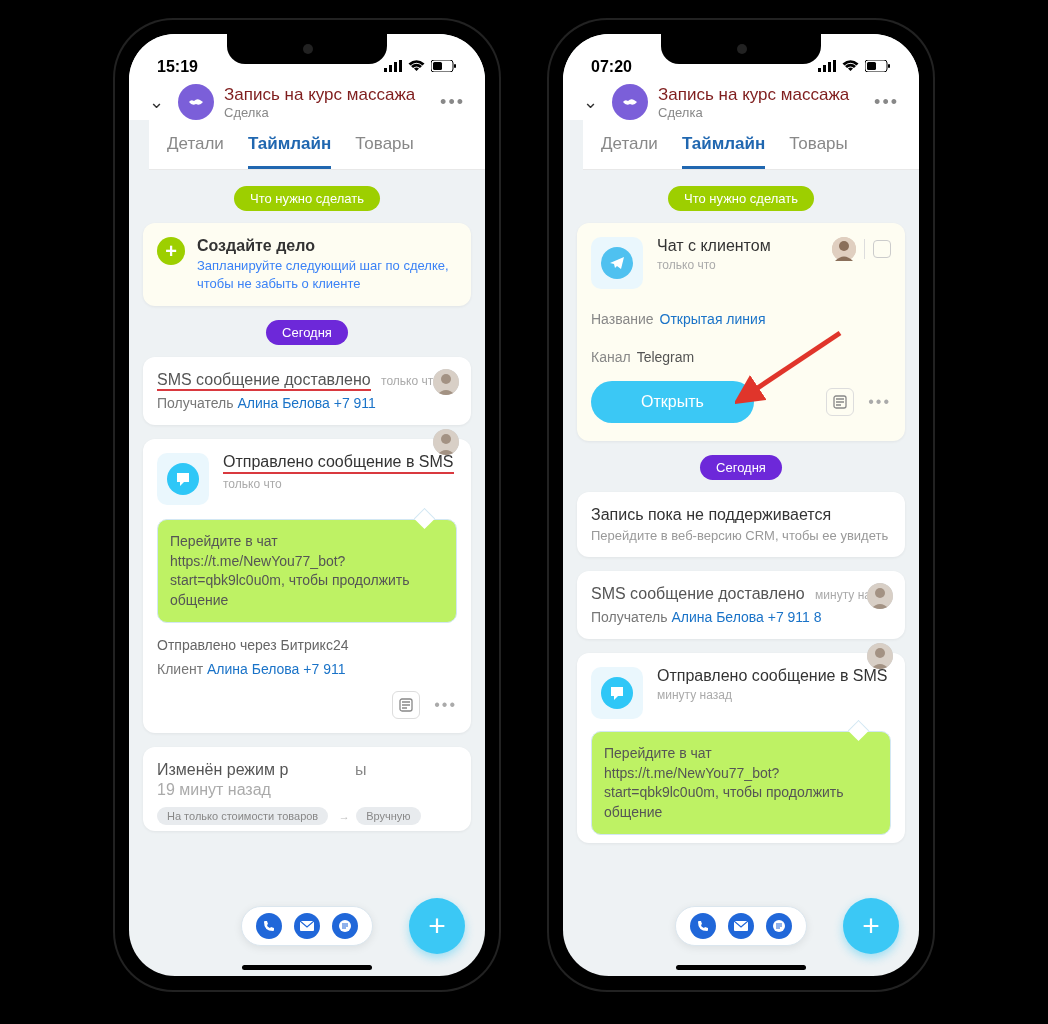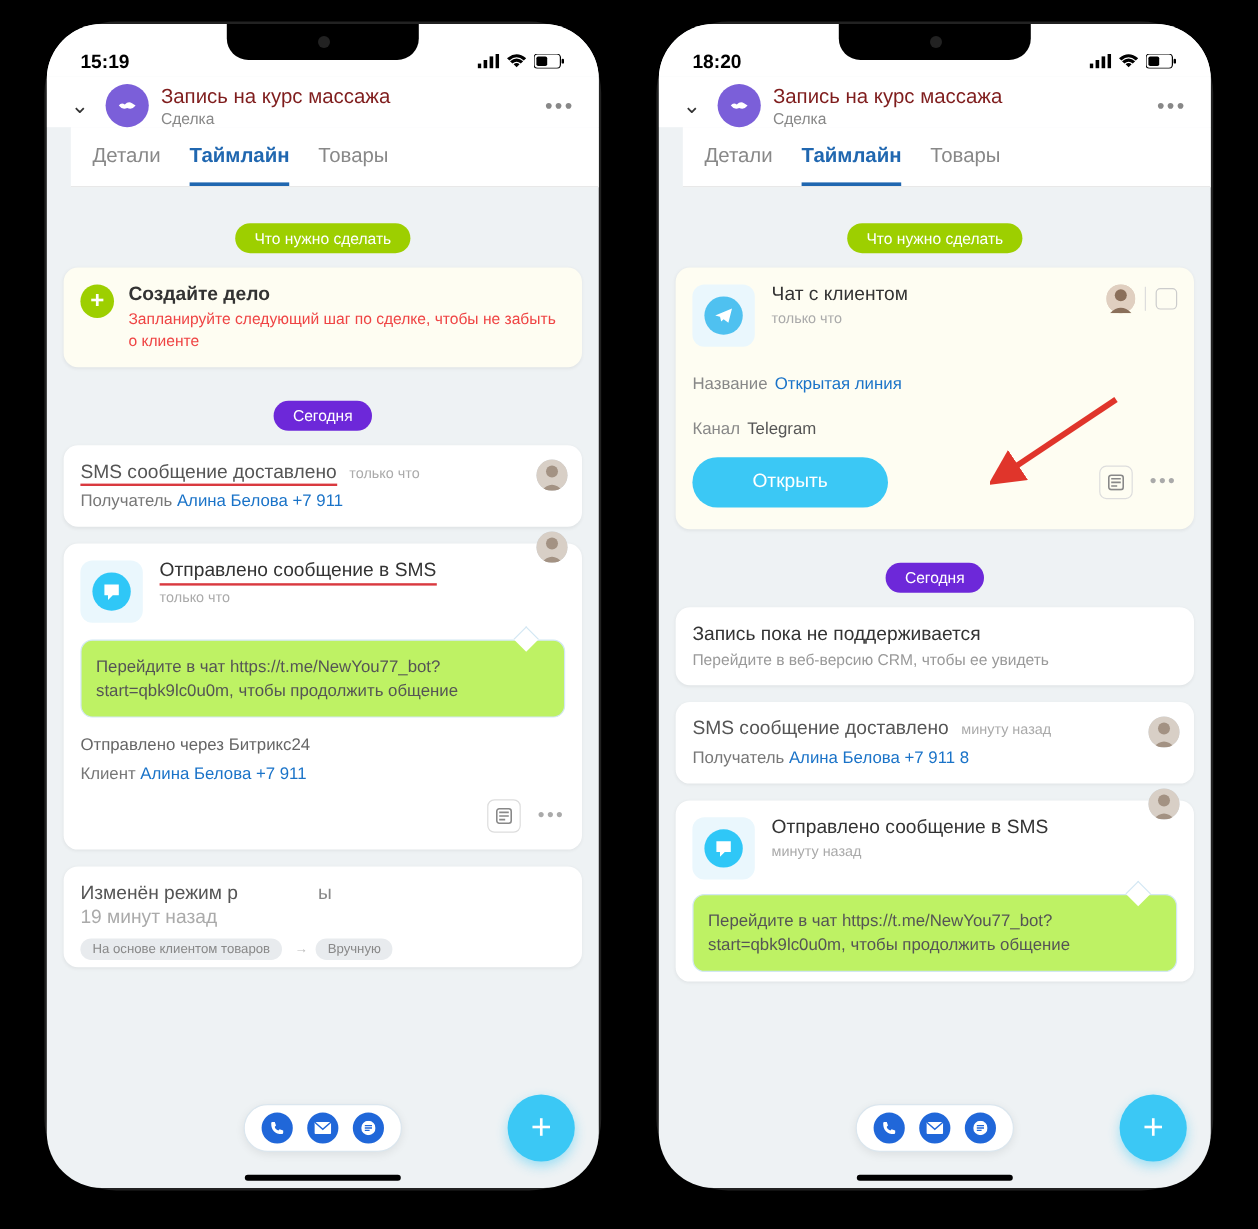--- a/index.html
+++ b/index.html
@@ -5,24 +5,25 @@
   * { box-sizing: border-box; margin: 0; padding: 0; }
   body {
     background: #000;
     font-family: -apple-system, 'Helvetica Neue', Arial, sans-serif;
     display: flex;
     justify-content: center;
     gap: 50px;
     padding: 20px 30px;
   }
   .phone {
-    width: 460px;
+    width: 384px;
     height: 970px;
     background: #000;
     border-radius: 58px;
+    padding: 14px;
     position: relative;
     box-shadow: 0 0 0 2px #222;
   }
   .screen {
     width: 100%;
     height: 100%;
     background: #eef2f4;
     border-radius: 46px;
     overflow: hidden;
     position: relative;
@@ -79,21 +80,20 @@
   }
   .tab { color: #888; padding-bottom: 12px; }
   .tab.active { color: #2067b0; font-weight: 600; border-bottom: 3px solid #2067b0; }
   .content { padding: 12px 14px; overflow: hidden; }
   .pill {
     display: inline-block;
     padding: 5px 16px;
     border-radius: 16px;
     font-size: 13px; font-weight: 500;
     color: #fff;
-    margin-top: 14px;
   }
   .pill-green { background: #9dcf00; }
   .pill-blue { background: #6d28d9; }
   .pill-row { text-align: center; margin: 4px 0 12px; }
   .card {
     background: #fff;
     border-radius: 12px;
     padding: 14px;
     margin-bottom: 14px;
     box-shadow: 0 1px 3px rgba(0,0,0,0.06);
@@ -101,21 +101,21 @@
   }
   .card.yellow { background: #fefdf2; }
   .create-row { display:flex; gap:12px; align-items:flex-start; }
   .plus-icon {
     width: 28px; height: 28px; flex: 0 0 28px;
     background: #9dcf00; border-radius: 50%;
     color:#fff; display:flex;align-items:center;justify-content:center;
     font-size:20px; font-weight:600; line-height:1;
   }
   .create-title { font-size: 16px; font-weight: 600; color:#333; margin-bottom:2px;}
-  .create-sub { font-size: 13px; color: #ef4444; line-height:1.35; }
+  .create-sub { font-size: 13px; color: #3b82f6; line-height:1.35; }
   .sms-title { font-size: 16px; color:#555; }
   .sms-title.underline { border-bottom: 2px solid #d9393f; padding-bottom:1px; display:inline; }
   .time-mini { font-size: 12px; color:#aaa; margin-left:6px;}
   .recipient { font-size: 14px; color:#777; margin-top:6px;}
   .recipient .link { color: #1a73c8; }
   .avatar { width:26px; height:26px; border-radius:50%; background:#ccc; position:absolute; top:12px; right:12px; overflow:hidden; }
   .avatar svg { width:100%; height:100%; }
   .msg-head { display:flex; gap:14px; align-items:flex-start; }
   .chat-icon {
     width:52px; height:52px; flex:0 0 52px;
@@ -309,21 +309,21 @@
               </svg>
           </div>
           <div class="dots">•••</div>
         </div>
       </div>
 
       <div class="card" style="padding-bottom:6px;">
         <div class="bottom-cut"><span>Изменён режим р</span>&nbsp;&nbsp;&nbsp;&nbsp;&nbsp;&nbsp;&nbsp;&nbsp;&nbsp;&nbsp;&nbsp;&nbsp;&nbsp;&nbsp;&nbsp;<span style="color:#888;">ы</span></div>
         <div class="bottom-cut-sub">19 минут назад</div>
         <div>
-          <span class="grey-pill">На основе клиентом товаров</span>
+          <span class="grey-pill">На только стоимости товаров</span>
           <span class="arrow-sep">→</span>
           <span class="grey-pill">Вручную</span>
         </div>
       </div>
     </div>
 
     <div class="comm-bar">
       <div class="ci">
           <svg width="12" height="12" viewBox="0 0 12 12">
             <path d="M2 1 Q1 1 1 2 Q1 11 10 11 Q11 11 11 10 L11 8 L8 7 L7 8 Q4 7 4 5 L5 4 L4 1 Z" fill="#fff"></path>
@@ -345,21 +345,21 @@
     <div class="fab">+</div>
     <div class="home-ind"></div>
   </div>
 </div>
 
 <div class="phone">
   <div class="screen">
     <div class="notch"></div>
 
     <div class="status-bar">
-      <span>18:20</span>
+      <span>07:20</span>
       <div class="status-icons">
         <span><svg width="18" height="12">
               <rect x="0" y="8" width="3" height="4" fill="#000"></rect>
               <rect x="5" y="5" width="3" height="7" fill="#000"></rect>
               <rect x="10" y="2" width="3" height="10" fill="#000"></rect>
               <rect x="15" y="0" width="3" height="12" fill="#000"></rect>
             </svg></span>
         <span><svg width="17" height="12" viewBox="0 0 17 12">
               <path d="M8.5 11 L6 8.5 Q8.5 6.5 11 8.5 Z M3 6 Q8.5 1.5 14 6 L12 8 Q8.5 4.8 5 8 Z M0.5 3.5 Q8.5 -3 16.5 3.5 L14.5 5.5 Q8.5 0 2.5 5.5 Z" fill="#000"></path>
             </svg></span>

